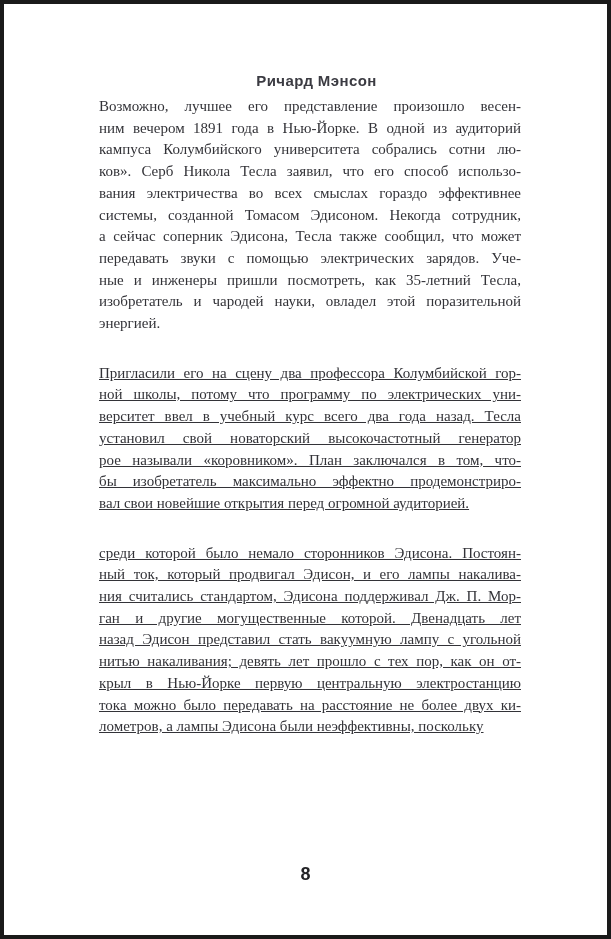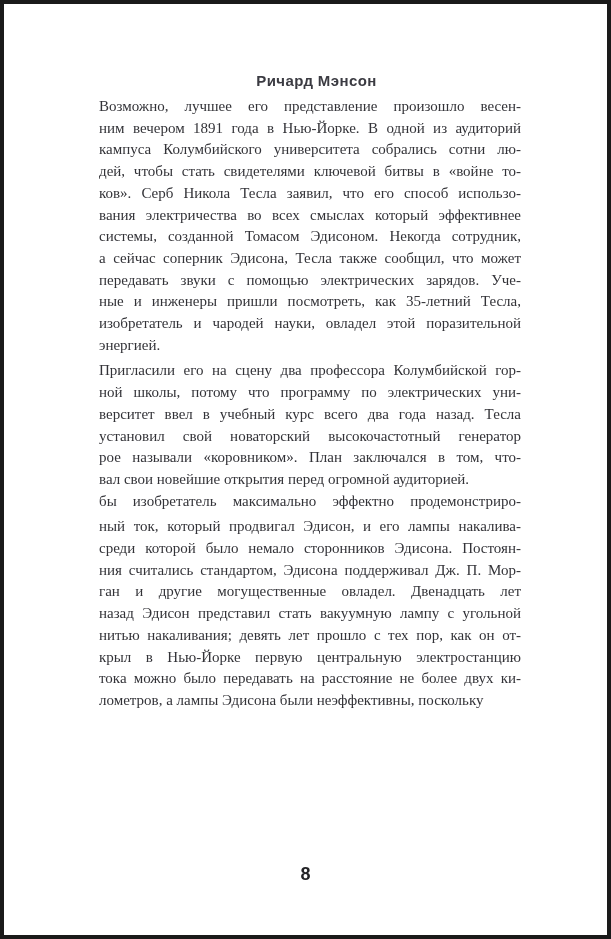--- a/index.html
+++ b/index.html
@@ -43,21 +43,21 @@
   .body-text {
     position: absolute;
     left: 95px;
     top: 92px;
     width: 422px;
     font-family: "Liberation Serif", "DejaVu Serif", serif;
     font-size: 15px;
     line-height: 21.7px;
     color: var(--body-text);
   }
-  .para + .para { margin-top: 4px; }
+  .para + .para { margin-top: 28px; text-decoration: underline; }
   .line {
     text-align: justify;
     text-align-last: justify;
     white-space: nowrap;
   }
   .line.last {
     text-align-last: left;
   }
   .page-number {
     position: absolute;
@@ -78,44 +78,43 @@
 <div class="book-page">
   <div class="running-head">
     <span class="head-inner">Ричард Мэнсон</span>
   </div>
 
   <div class="body-text">
       <div class="para">
         <div class="line">Возможно, лучшее его представление произошло весен-</div>
         <div class="line">ним вечером 1891 года в Нью-Йорке. В одной из аудиторий</div>
         <div class="line">кампуса Колумбийского университета собрались сотни лю-</div>
-        <div class="line">дей, чтобы стать свидетелями ключевой битвы в «войне то-</div>
         <div class="line">ков». Серб Никола Тесла заявил, что его способ использо-</div>
-        <div class="line">вания электричества во всех смыслах который эффективнее</div>
+        <div class="line">вания электричества во всех смыслах гораздо эффективнее</div>
         <div class="line">системы, созданной Томасом Эдисоном. Некогда сотрудник,</div>
         <div class="line">а сейчас соперник Эдисона, Тесла также сообщил, что может</div>
         <div class="line">передавать звуки с помощью электрических зарядов. Уче-</div>
         <div class="line">ные и инженеры пришли посмотреть, как 35-летний Тесла,</div>
         <div class="line">изобретатель и чародей науки, овладел этой поразительной</div>
         <div class="line last">энергией.</div>
       </div>
       <div class="para">
         <div class="line">Пригласили его на сцену два профессора Колумбийской гор-</div>
         <div class="line">ной школы, потому что программу по электрических уни-</div>
         <div class="line">верситет ввел в учебный курс всего два года назад. Тесла</div>
         <div class="line">установил свой новаторский высокочастотный генератор</div>
         <div class="line">рое называли «коровником». План заключался в том, что-</div>
+        <div class="line">бы изобретатель максимально эффектно продемонстриро-</div>
         <div class="line last">вал свои новейшие открытия перед огромной аудиторией.</div>
-        <div class="line">бы изобретатель максимально эффектно продемонстриро-</div>
       </div>
       <div class="para">
+        <div class="line">среди которой было немало сторонников Эдисона. Постоян-</div>
         <div class="line">ный ток, который продвигал Эдисон, и его лампы накалива-</div>
-        <div class="line">среди которой было немало сторонников Эдисона. Постоян-</div>
         <div class="line">ния считались стандартом, Эдисона поддерживал Дж. П. Мор-</div>
-        <div class="line">ган и другие могущественные овладел. Двенадцать лет</div>
+        <div class="line">ган и другие могущественные которой. Двенадцать лет</div>
         <div class="line">назад Эдисон представил стать вакуумную лампу с угольной</div>
         <div class="line">нитью накаливания; девять лет прошло с тех пор, как он от-</div>
         <div class="line">крыл в Нью-Йорке первую центральную электростанцию</div>
         <div class="line">тока можно было передавать на расстояние не более двух ки-</div>
         <div class="line last">лометров, а лампы Эдисона были неэффективны, поскольку</div>
       </div>
     </div>
 
   <div class="page-number">8</div>
 </div>

